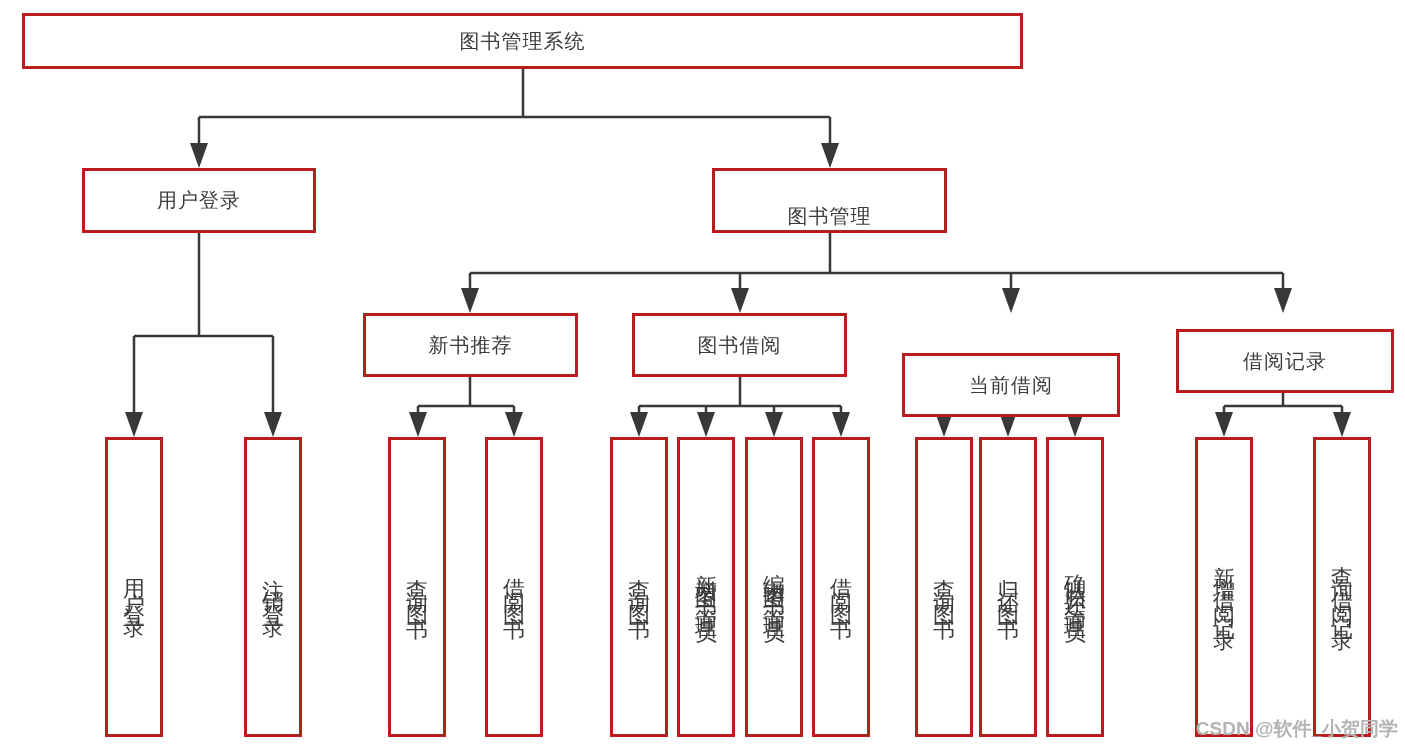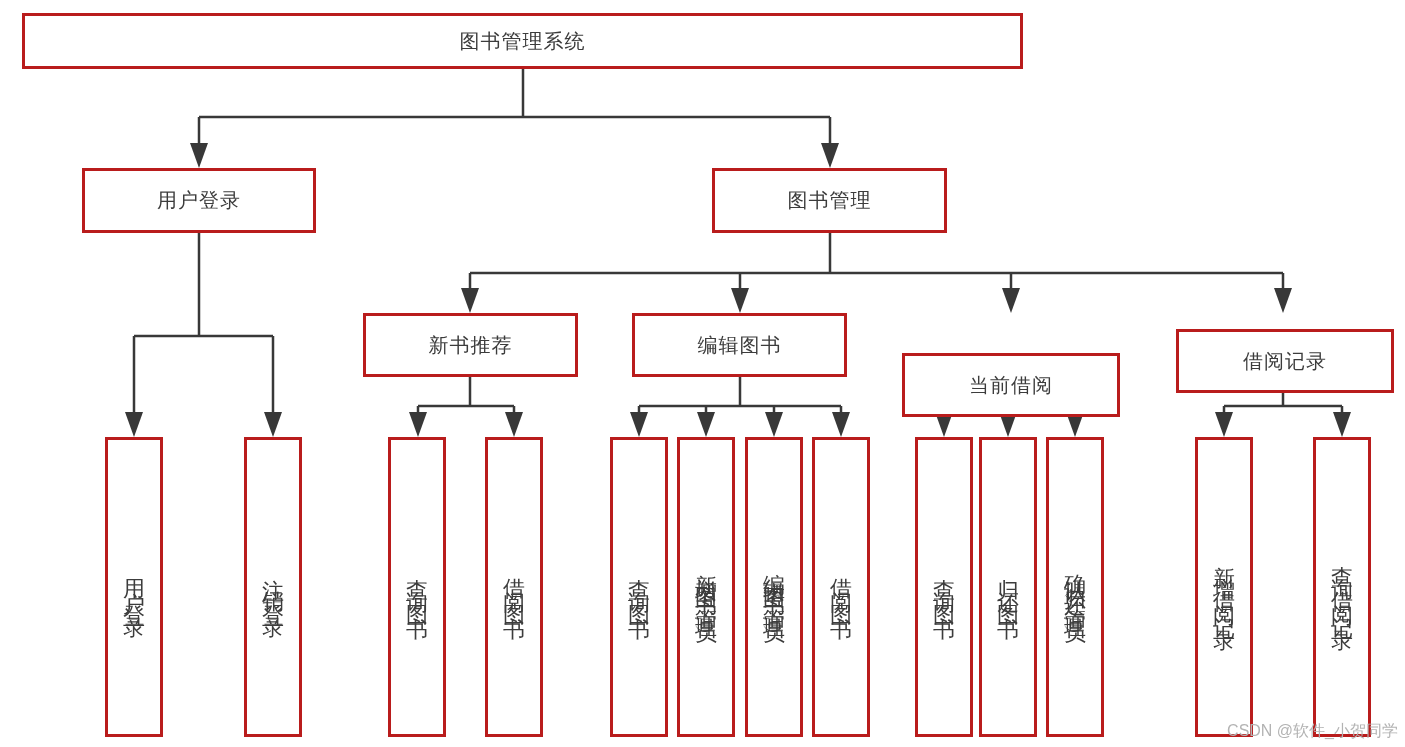--- a/index.html
+++ b/index.html
@@ -32,21 +32,21 @@
   .vtext {
     writing-mode: vertical-rl;
     text-orientation: mixed;
     letter-spacing: 13px;
     line-height: 1;
   }
   .vtext.long { letter-spacing: 7px; }
   
   #n-root  { left: 22px;  top: 13px;  width: 1001px; height: 56px; }
   #n-l2a   { left: 82px;  top: 168px; width: 234px;  height: 65px; }
-  #n-l2b   { left: 712px; top: 168px; width: 235px;  height: 65px; }
+  #n-l2b   { left: 712px; top: 168px; width: 235px;  height: 65px; align-items: flex-end; }
   #n-l3a   { left: 363px; top: 313px; width: 215px;  height: 64px; }
   #n-l3b   { left: 632px; top: 313px; width: 215px;  height: 64px; }
   #n-l3c   { left: 902px; top: 313px; width: 218px;  height: 64px; margin-top: 40px; }
   #n-l3d   { left: 1176px;top: 313px; width: 218px;  height: 64px; margin-top: 16px; }
   .leaf    { top: 437px; width: 58px; height: 300px; }
   #leaf-0  { left: 105px; }
   #leaf-1  { left: 244px; }
   #leaf-2  { left: 388px; }
   #leaf-3  { left: 485px; }
   #leaf-4  { left: 610px; }
@@ -55,24 +55,25 @@
   #leaf-7  { left: 812px; }
   #leaf-8  { left: 915px; }
   #leaf-9  { left: 979px; }
   #leaf-10 { left: 1046px; }
   #leaf-11 { left: 1195px; }
   #leaf-12 { left: 1313px; }
   .watermark {
     position: absolute;
     right: 7px;
     bottom: 5px;
-    font-size: 16px;
+    font-size: 19px;
     color: #b3b3b3;
     z-index: 5;
     white-space: nowrap;
+    font-weight: bold;
   }
 </style>
 </head>
 <body>
 
 <div class="canvas">
 
   <svg class="connectors" viewBox="0 0 1405 747" xmlns="http://www.w3.org/2000/svg">
     <g stroke="#383838" stroke-width="2.5" fill="none">
 
@@ -121,21 +122,21 @@
     <span>用户登录</span>
   </div>
   <div class="node node-h" id="n-l2b">
     <span>图书管理</span>
   </div>
 
   <div class="node node-h" id="n-l3a">
     <span>新书推荐</span>
   </div>
   <div class="node node-h" id="n-l3b">
-    <span>编辑图书</span>
+    <span>图书借阅</span>
   </div>
   <div class="node node-h" id="n-l3c">
     <span>当前借阅</span>
   </div>
   <div class="node node-h" id="n-l3d">
     <span>借阅记录</span>
   </div>
 
   <div class="node node-v leaf" id="leaf-0">
     <span class="vtext">用户登录</span>

